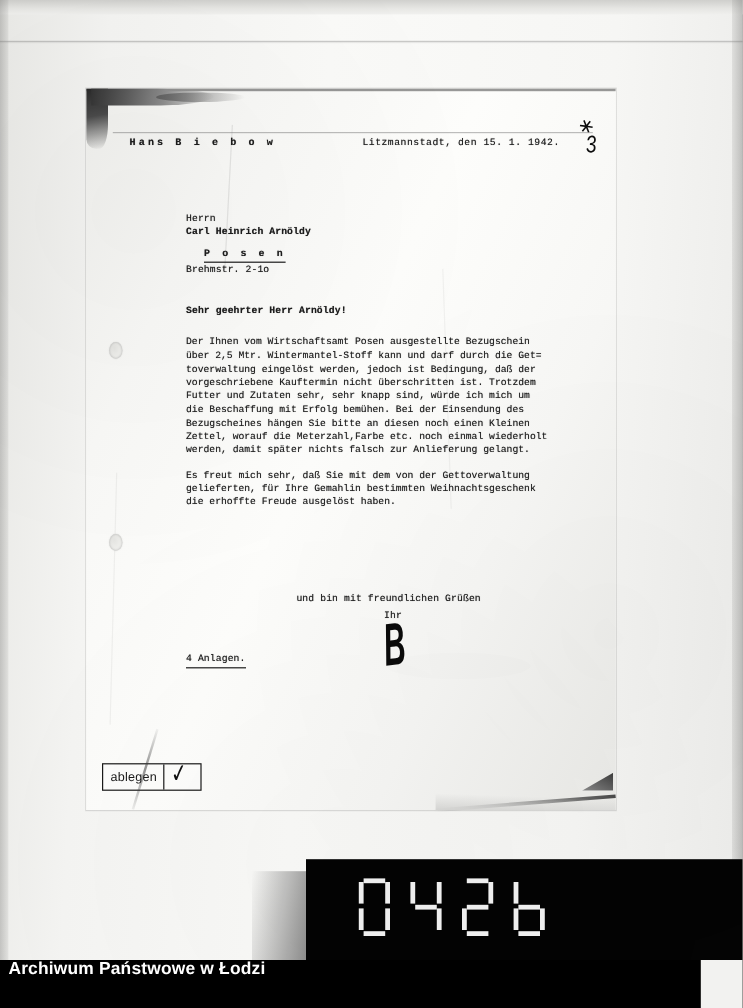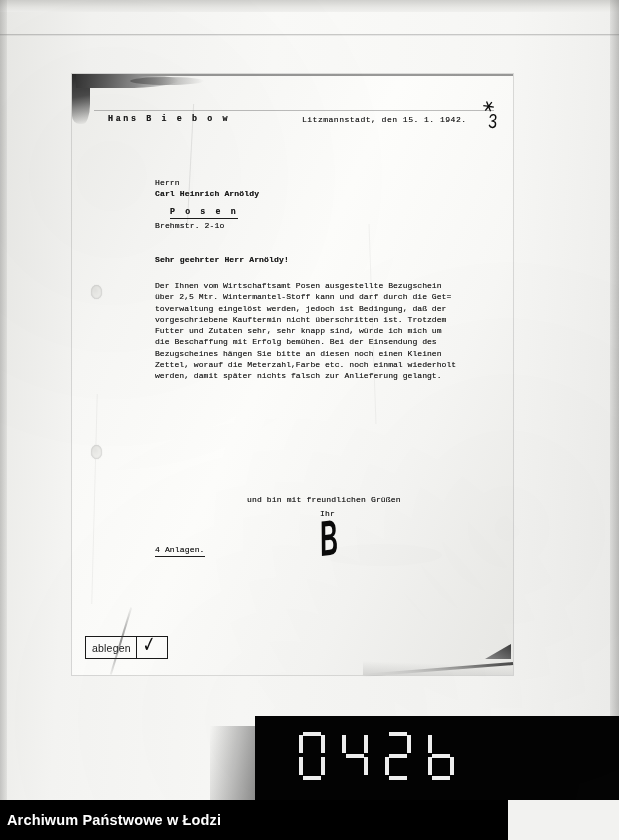--- a/index.html
+++ b/index.html
@@ -274,25 +274,24 @@
   .seg i.d { top: 44px; }
   .seg i.f { left: 0; top: 3px; }
   .seg i.b { left: 22px; top: 3px; }
   .seg i.e { left: 0; top: 25px; }
   .seg i.c { left: 22px; top: 25px; }
 
   
   .watermark-bar {
     position: absolute;
     left: 0; top: 800px;
-    width: 508px;
+    width: 584px;
     height: 40px;
     background: #000;
     display: flex;
-    align-items: center;
   }
   .watermark-text {
     color: #fff;
     font-family: "Liberation Sans", sans-serif;
     font-size: 14.5px;
     font-weight: bold;
     padding-left: 7px;
     letter-spacing: .15px;
   }
 
@@ -360,20 +359,23 @@
     <div class="body-block" style="left:83px; top:206px; width:350px;">
       <p>Der Ihnen vom Wirtschaftsamt Posen ausgestellte Bezugschein
 über 2,5 Mtr. Wintermantel-Stoff kann und darf durch die Get=
 toverwaltung eingelöst werden, jedoch ist Bedingung, daß der
 vorgeschriebene Kauftermin nicht überschritten ist. Trotzdem
 Futter und Zutaten sehr, sehr knapp sind, würde ich mich um
 die Beschaffung mit Erfolg bemühen. Bei der Einsendung des
 Bezugscheines hängen Sie bitte an diesen noch einen Kleinen
 Zettel, worauf die Meterzahl,Farbe etc. noch einmal wiederholt
 werden, damit später nichts falsch zur Anlieferung gelangt.</p>
+      <p class="tight">Es freut mich sehr, daß Sie mit dem von der Gettoverwaltung
+gelieferten, für Ihre Gemahlin bestimmten Weihnachtsgeschenk
+die erhoffte Freude ausgelöst haben.</p>
     </div>
 
     <div class="typed" style="left:175px; top:420px;">und bin mit freundlichen Grüßen</div>
     <div class="typed" style="left:248px; top:434px;">Ihr</div>
 
     <div class="hw-sig" style="left:243px; top:442px;">B</div>
 
     <div class="typed uline" style="left:83px; top:470px;">4 Anlagen.</div>
 
     <div class="stamp-box" style="left:13px; top:562px;">

